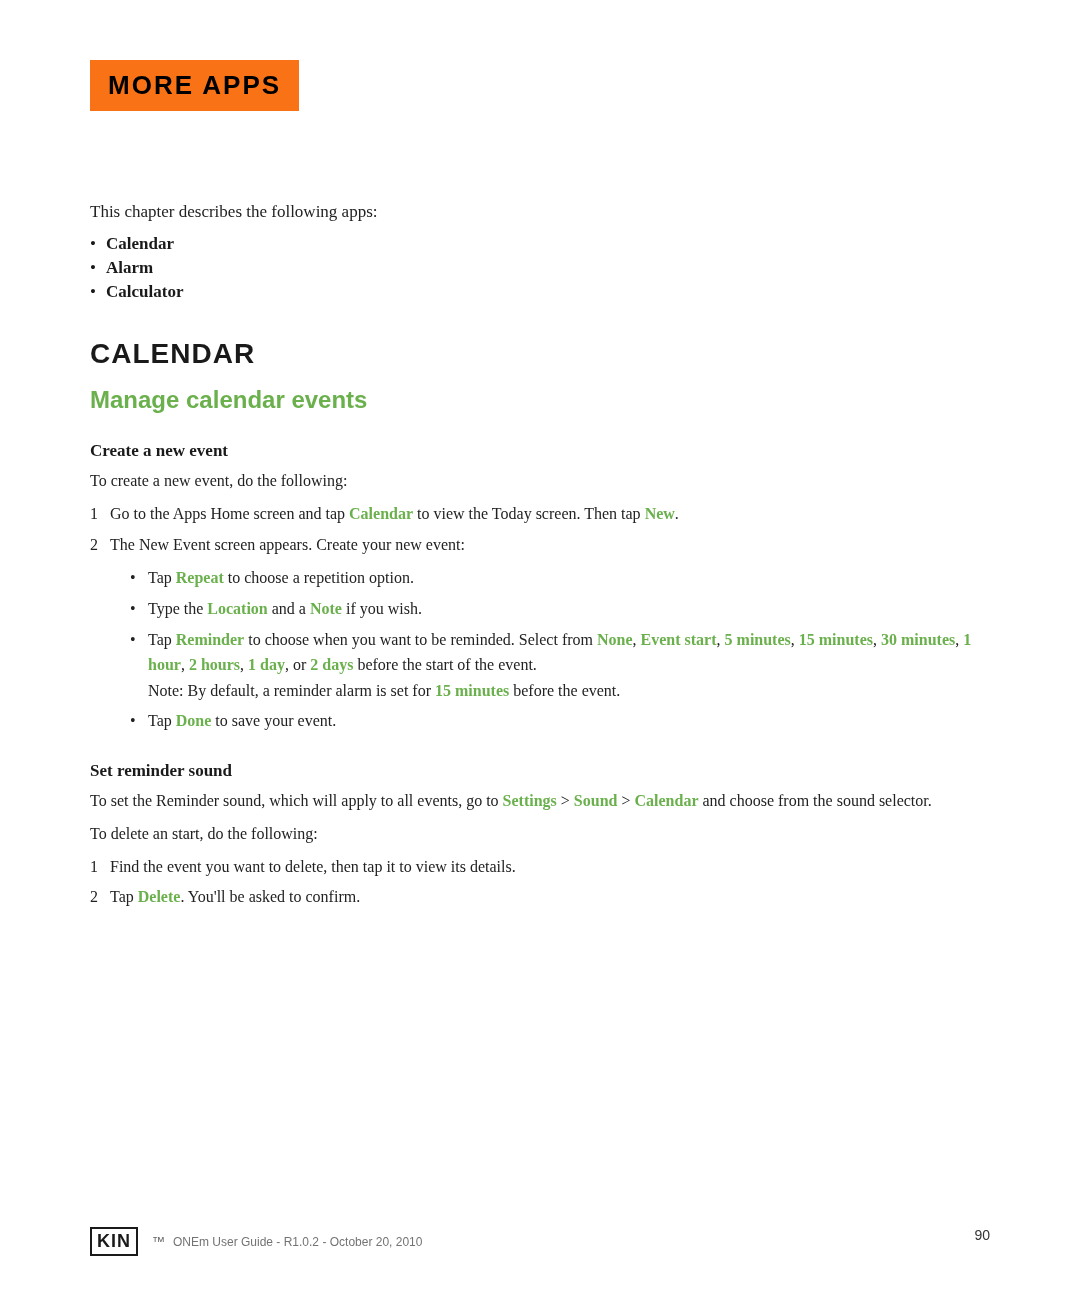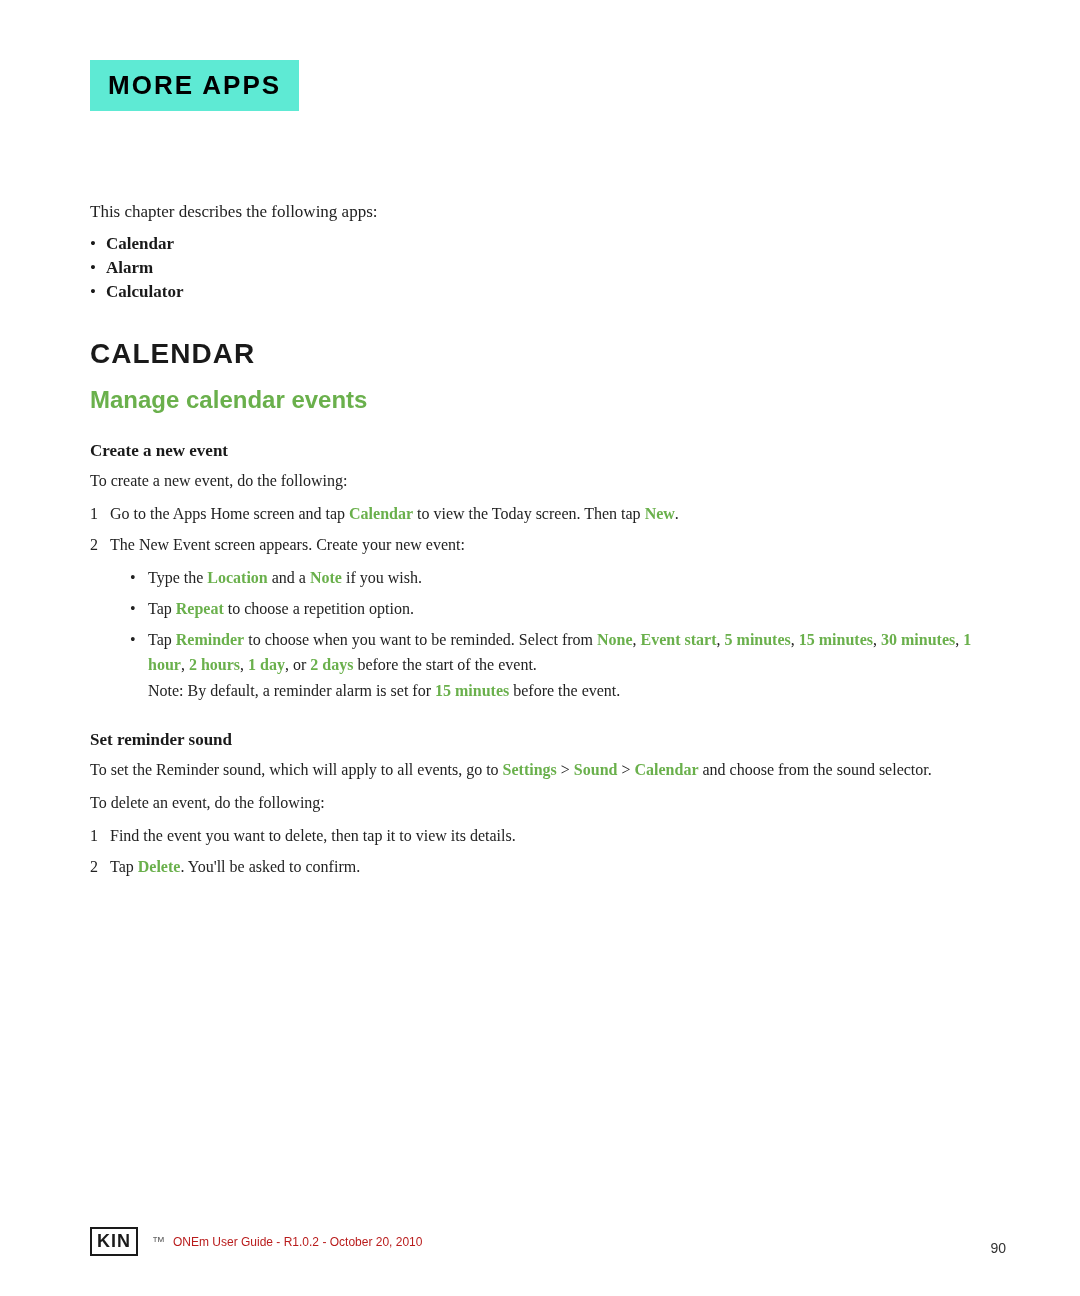--- a/index.html
+++ b/index.html
@@ -20,21 +20,21 @@
 
     .page-container {
       padding: 60px 90px 60px 90px;
       position: relative;
       height: 100%;
     }
 
     
     .header-badge {
       display: inline-block;
-      background-color: #5eead4;
+      background-color: #f97316;
       padding: 10px 18px;
       margin-bottom: 50px;
     }
 
     .header-badge-text {
       color: #000000;
       font-family: Arial, Helvetica, sans-serif;
       font-weight: 900;
       font-size: 26px;
       letter-spacing: 2px;
@@ -152,23 +152,23 @@
     .bold-green {
       font-weight: bold;
       color: #6ab04c;
     }
 
     
     .footer {
       position: absolute;
       bottom: 40px;
       left: 90px;
-      right: 74px;
+      right: 90px;
       display: flex;
-      align-items: flex-end;
+      align-items: flex-start;
       justify-content: space-between;
     }
 
     .footer-logo {
       display: flex;
       align-items: center;
       gap: 8px;
     }
 
     .kin-logo {
@@ -176,21 +176,21 @@
       font-weight: 900;
       font-size: 22px;
       color: #1a1a1a;
       letter-spacing: 1px;
       border: 2px solid #1a1a1a;
       padding: 2px 6px;
     }
 
     .footer-text {
       font-size: 12px;
-      color: #b91c1c;
+      color: #737373;
       font-family: Arial, Helvetica, sans-serif;
     }
 
     .footer-page {
       font-size: 14px;
       color: #333;
       font-family: Liberation Sans, sans-serif;
     }
 
     .note-label {
@@ -228,41 +228,44 @@
   <ol class="numbered-list">
     <li>
       <span class="num">1</span>
       Go to the Apps Home screen and tap <span class="bold-green">Calendar</span> to view the Today screen. Then tap <span class="bold-green">New</span>.
     </li>
     <li>
       <span class="num">2</span>
       <span>The New Event screen appears. Create your new event:</span>
       <ul class="nested-bullet-list">
         <li>
+          Tap <span class="bold-green">Repeat</span> to choose a repetition option.
+        </li>
+        <li>
           Type the <span class="bold-green">Location</span> and a <span class="bold-green">Note</span> if you wish.
-        </li>
-        <li>
-          Tap <span class="bold-green">Repeat</span> to choose a repetition option.
         </li>
         <li>
           Tap <span class="bold-green">Reminder</span> to choose when you want to be reminded. Select from <span class="bold-green">None</span>, <span class="bold-green">Event start</span>, <span class="bold-green">5 minutes</span>, <span class="bold-green">15 minutes</span>, <span class="bold-green">30 minutes</span>, <span class="bold-green">1 hour</span>, <span class="bold-green">2 hours</span>, <span class="bold-green">1 day</span>, or <span class="bold-green">2 days</span> before the start of the event.<br>
           <span><span class="note-label">Note:</span> By default, a reminder alarm is set for <span class="bold-green">15 minutes</span> before the event.</span>
+        </li>
+        <li>
+          Tap <span class="bold-green">Done</span> to save your event.
         </li>
       </ul>
     </li>
   </ol>
 
   
   <h3 class="sub-subsection-title">Set reminder sound</h3>
   <p class="body-text">
     To set the Reminder sound, which will apply to all events, go to <span class="bold-green">Settings</span> &gt; <span class="bold-green">Sound</span> &gt; <span class="bold-green">Calendar</span> and choose from the sound selector.
   </p>
 
   
-  <p class="body-text">To delete an event, do the following:</p>
+  <p class="body-text">To delete an start, do the following:</p>
 
   <ol class="numbered-list">
     <li>
       <span class="num">1</span>
       <span>Find the event you want to delete, then tap it to view its details.</span>
     </li>
     <li>
       <span class="num">2</span>
       Tap <span class="bold-green">Delete</span>. You'll be asked to confirm.
     </li>

